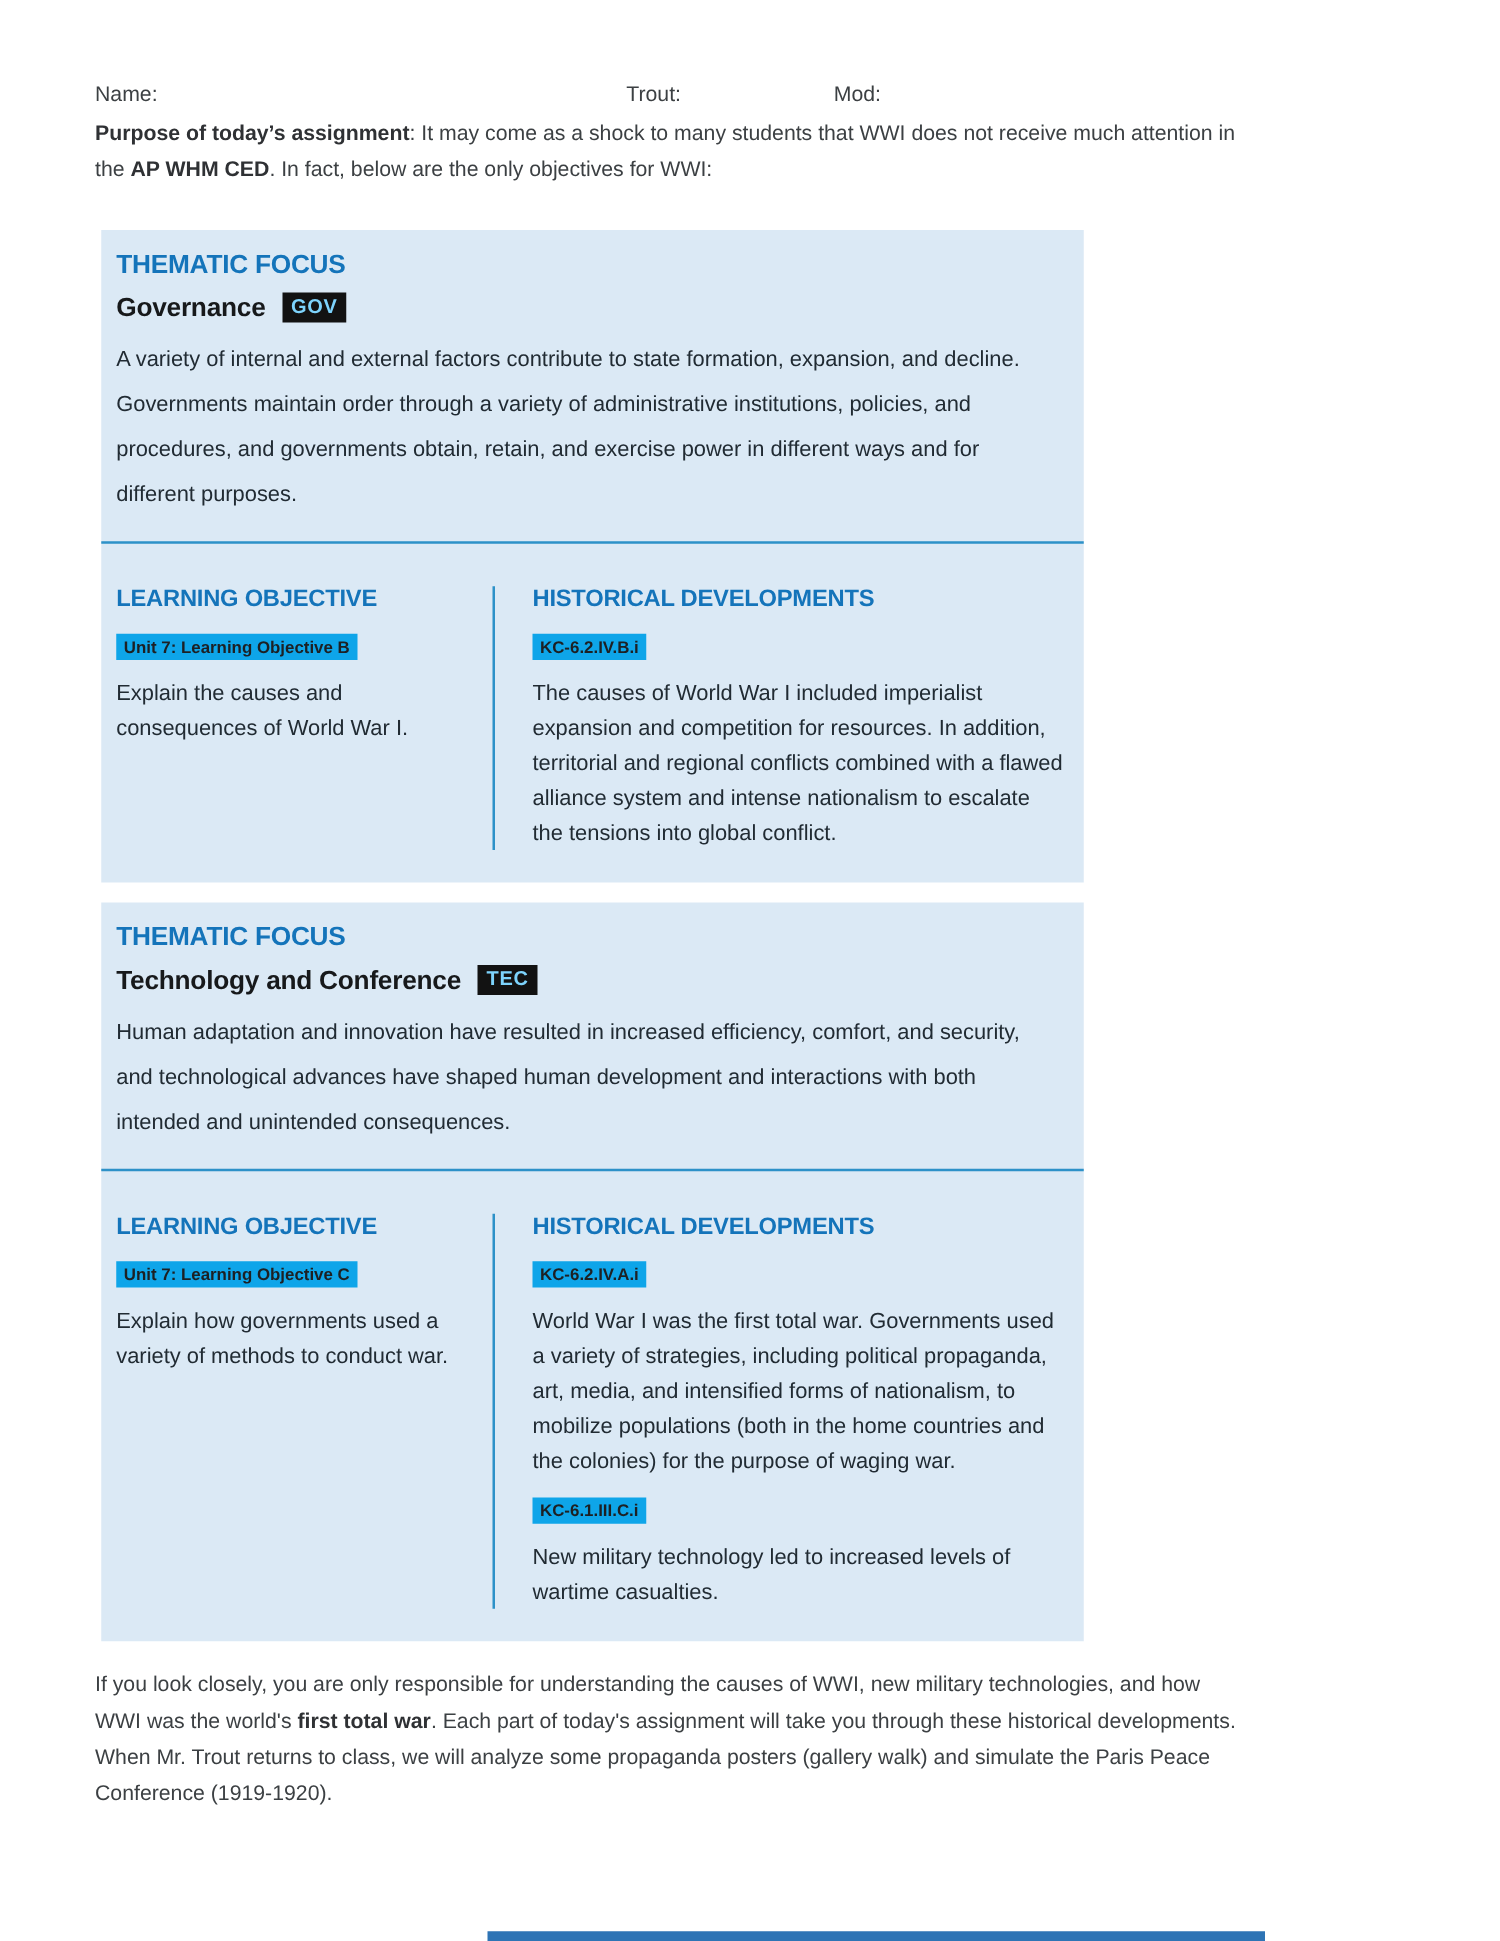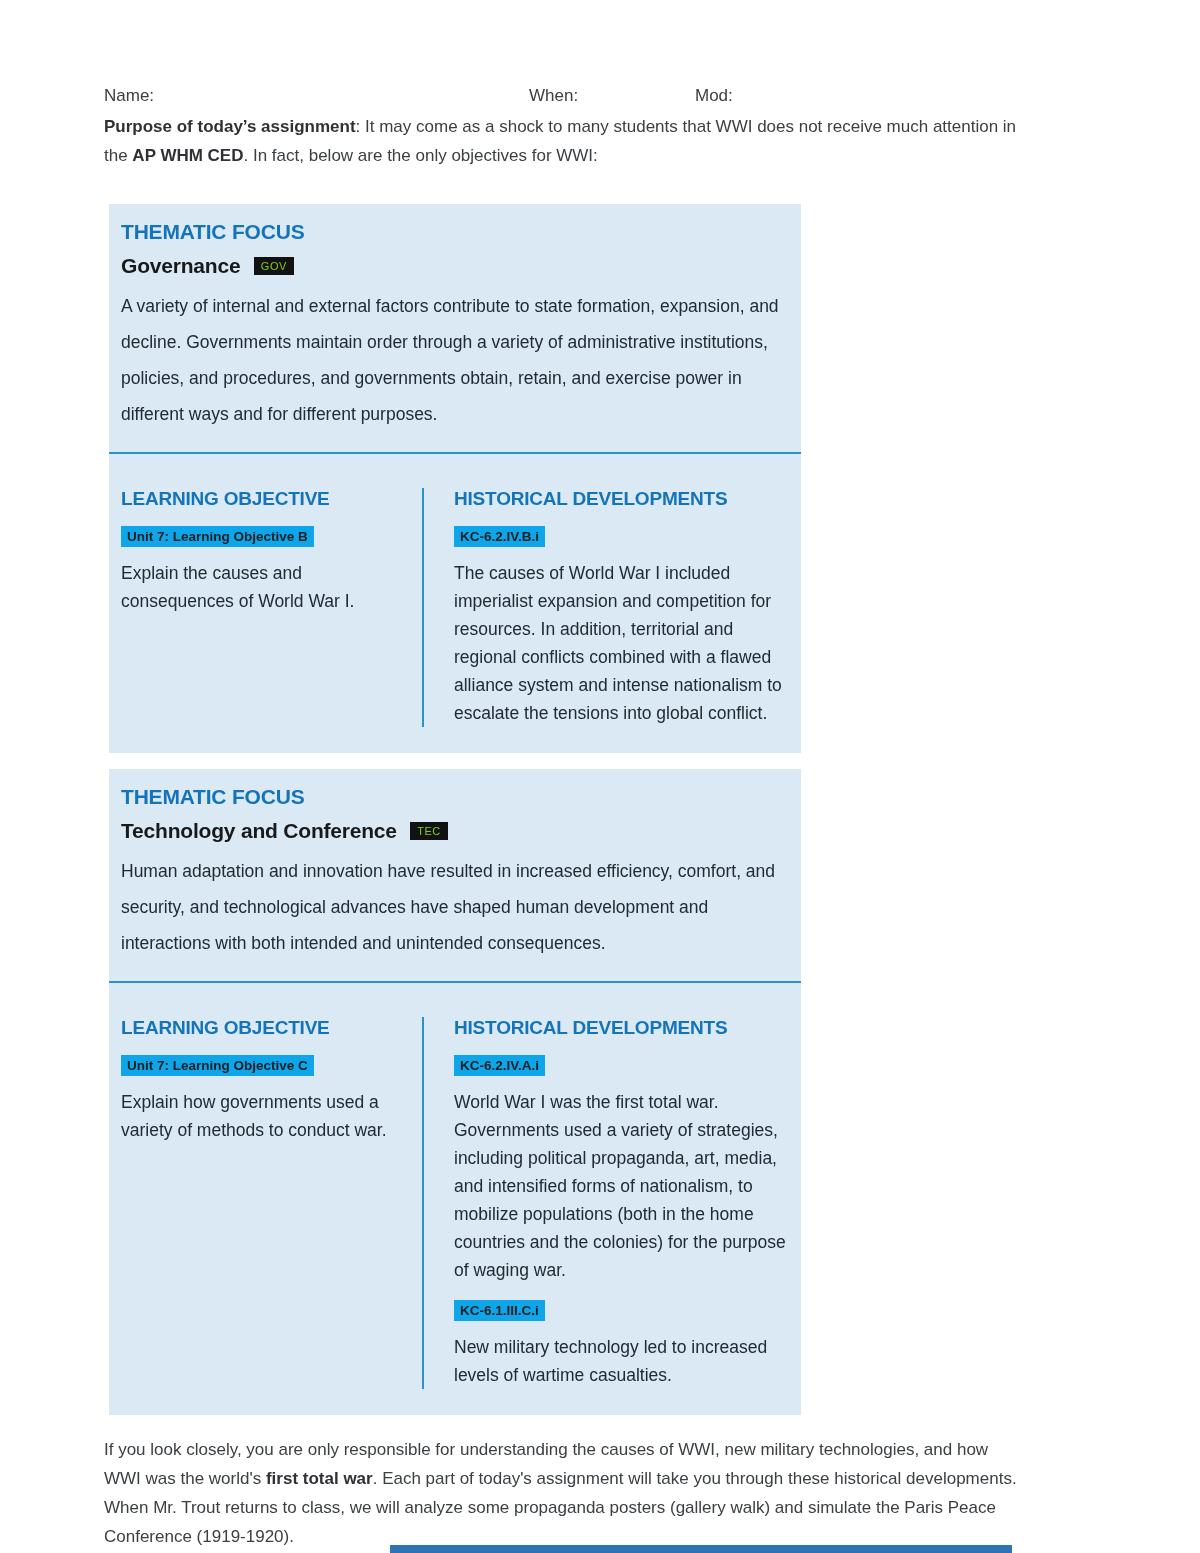--- a/index.html
+++ b/index.html
@@ -6,21 +6,21 @@
   html, body { margin: 0; padding: 0; }
   body {
     width: 1200px;
     height: 1553px;
     background: #ffffff;
     font-family: "Liberation Sans", sans-serif;
     color: #3c4043;
     position: relative;
     overflow: hidden;
   }
-  .page { padding: 66px 148px 0 104px; margin-top: 20px; }
+  .page { padding: 66px 148px 0 76px; }
 
   
   .doc-header { position: relative; height: 26px; font-size: 17px; color: #3c4043; }
   .doc-header .date-label { position: absolute; left: 425px; top: 0; }
   .doc-header .mod-label  { position: absolute; left: 591px; top: 0; }
 
   .doc-title {
     font-size: 17px;
     font-weight: bold;
     color: #222427;
@@ -31,21 +31,21 @@
     font-size: 17px;
     line-height: 29px;
     color: #3c4043;
     width: 915px;
     margin: 0;
   }
   .para b { color: #2f3134; }
 
   
   .ced-block {
-    width: 692px;
+    width: 786px;
     margin-left: 5px;
     background: #dbe9f5;
     margin-top: 34px;
   }
   .ced-block.second { margin-top: 16px; }
 
   .ced-top { padding: 16px 20px 20px 12px; }
 
   .tf-heading {
     color: #1474ba;
@@ -56,23 +56,23 @@
   .theme-row { margin-top: 10px; }
   .theme-name {
     font-size: 21px;
     font-weight: 800;
     color: #17191b;
     letter-spacing: -0.2px;
   }
   .theme-badge {
     display: inline-block;
     background: #121212;
-    color: #84cc16;
-    font-size: 11px;
-    font-weight: 400;
+    color: #7dd3fc;
+    font-size: 16px;
+    font-weight: 700;
     letter-spacing: 0.5px;
     padding: 3px 7px;
     margin-left: 9px;
     vertical-align: 3px;
   }
   .theme-desc {
     font-size: 17.5px;
     line-height: 36px;
     color: #212b33;
     margin: 10px 0 0 0;
@@ -121,21 +121,21 @@
     background: #2e74b5;
   }
 </style>
 </head>
 <body>
 
 <div class="page">
 
   <div class="doc-header">
     <span class="name-label">Name:</span>
-    <span class="date-label">When:</span>
+    <span class="date-label">Trout:</span>
     <span class="mod-label">Mod:</span>
   </div>
 
 
   <p class="para"><b>Purpose of today’s assignment</b><span>: It may come as a shock to many students that WWI does not receive much attention in the </span><b>AP WHM CED</b><span>. In fact, below are the only objectives for WWI:</span></p>
 
   <section class="ced-block">
     <div class="ced-top">
       <div class="tf-heading">THEMATIC FOCUS</div>
       <div class="theme-row">

